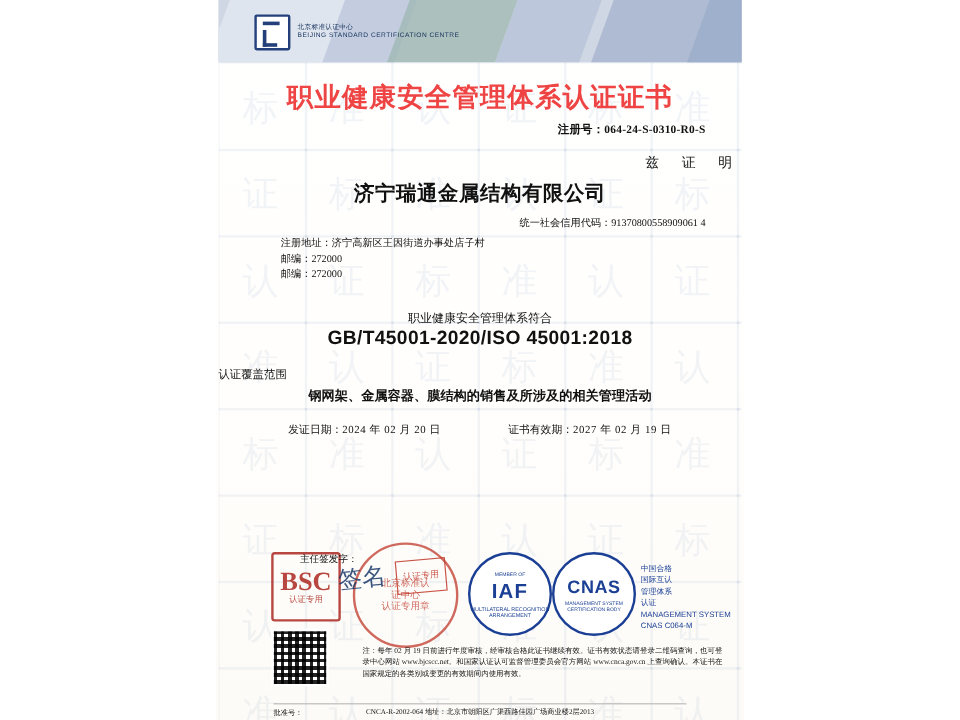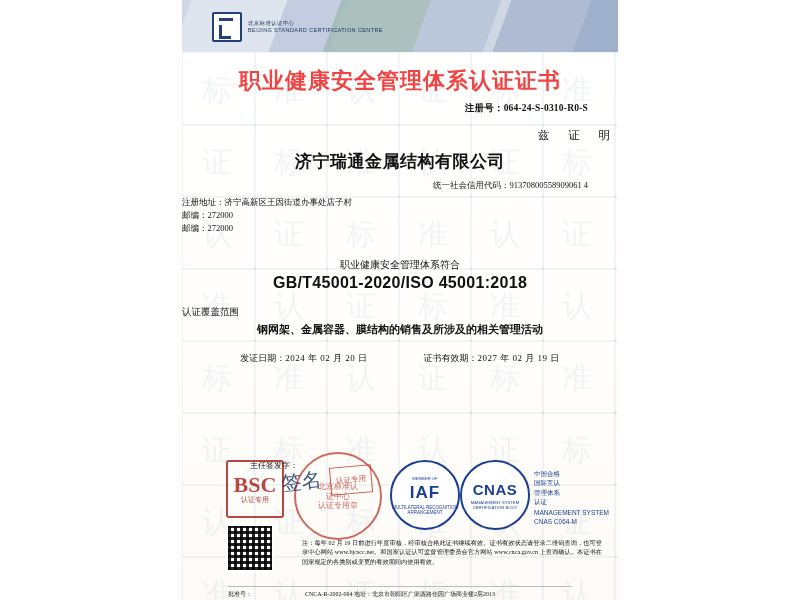--- a/index.html
+++ b/index.html
@@ -76,21 +76,21 @@
   }
   .company{
     position:absolute;top:98px;left:0;width:436px;text-align:center;
     font-size:17px;font-weight:bold;letter-spacing:.5px;color:#111;
   }
   .credit{
     position:absolute;top:128px;right:30px;
     font-size:8.5px;color:#111;
   }
   .addr-block{position:absolute;top:144px;left:0;width:436px;}
-  .addr-line{font-size:8.5px;color:#111;line-height:1.55;}
+  .addr-line{font-size:8.5px;color:#111;line-height:1.55;padding-left:52px;}
   .addr-line .lbl{display:inline-block;}
   .conform{
     position:absolute;top:206px;left:0;width:436px;text-align:center;
     font-size:10px;color:#111;
   }
   .standard{
     position:absolute;top:222px;left:0;width:436px;text-align:center;
     font-size:16px;font-weight:bold;color:#111;letter-spacing:.3px;
     font-family:"Liberation Sans",sans-serif;
   }

